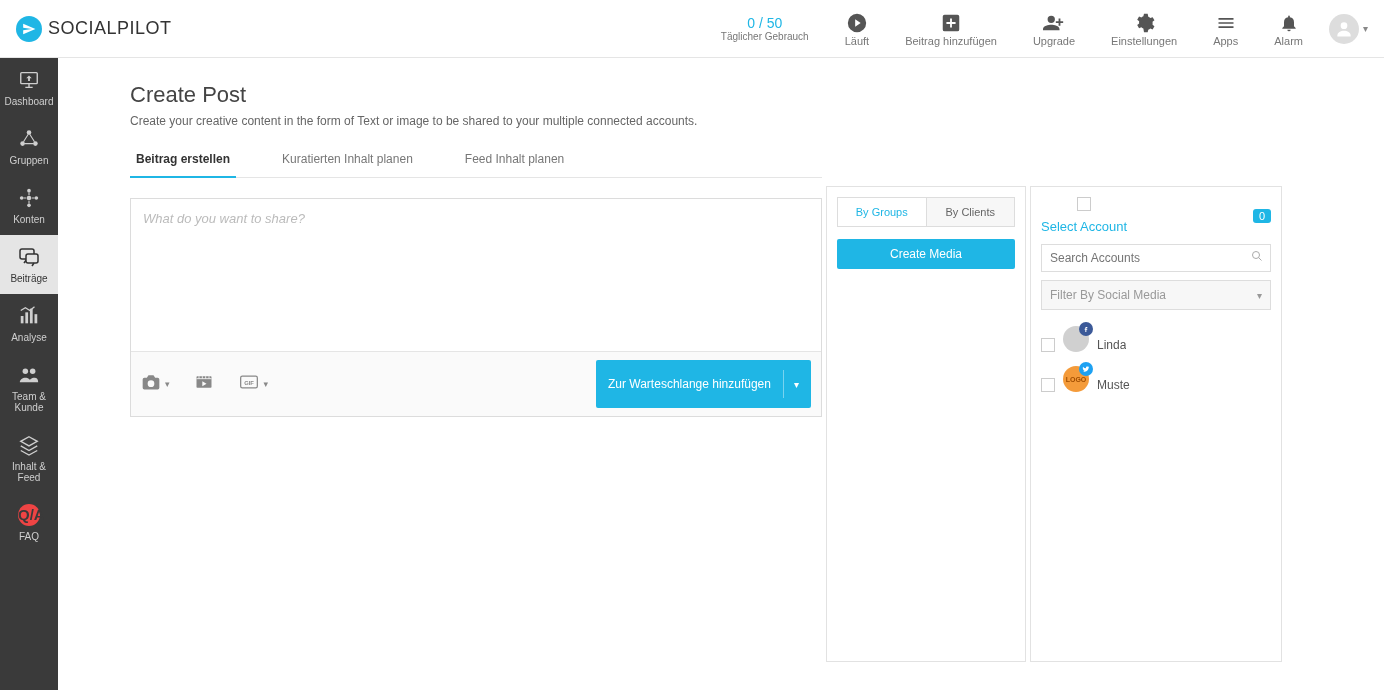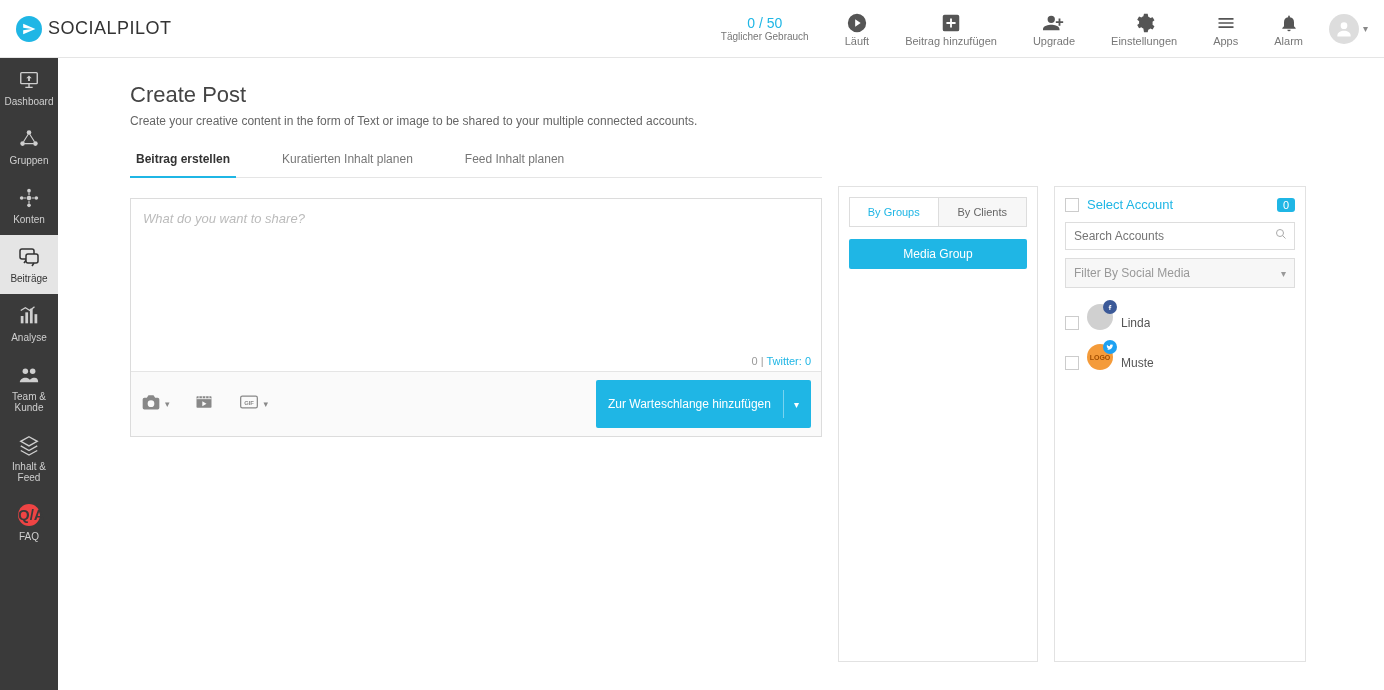--- a/index.html
+++ b/index.html
@@ -22,21 +22,21 @@
 .avatar-circle { width: 30px; height: 30px; border-radius: 50%; background: #ddd; display:flex;align-items:center;justify-content:center;color:#fff; }
 
 
 .sidebar { position: absolute; left: 0; top: 58px; bottom: 0; width: 58px; background: #3a3a3a; display: flex; flex-direction: column; z-index: 5; }
 .sidebar-item { display: flex; flex-direction: column; align-items: center; justify-content: center; padding: 10px 2px; color: #cfcfcf; cursor: pointer; }
 .sidebar-item.active { background: #e5e5e5; color: #333; }
 .sidebar-item .icon { font-size: 20px; height: 24px; display: flex; align-items: center; justify-content: center; }
 .sidebar-item .label { font-size: 10px; margin-top: 4px; text-align: center; line-height: 1.1; }
 
 
-.main { position: absolute; left: 58px; right: 0; top: 58px; bottom: 0; background: #fff; padding: 24px 0 0 72px; display: flex; gap: 16px; }
+.main { position: absolute; left: 58px; right: 0; top: 58px; bottom: 0; background: #fff; padding: 24px 0 0 72px; display: flex; gap: 4px; }
 .left-col { width: 692px; }
 .page-title { font-size: 22px; font-weight: 400; color: #444; }
 .page-sub { font-size: 12px; color: #666; margin-top: 6px; }
 
 
 .tabs { display: flex; gap: 40px; margin-top: 24px; border-bottom: 1px solid #e5e5e5; }
 .tab { padding: 0 6px 10px 6px; font-size: 12px; color: #777; cursor: pointer; border-bottom: 2px solid transparent; margin-bottom: -1px; }
 .tab.active { color: #333; font-weight: 600; border-bottom-color: #1fb6e5; }
 
 
@@ -55,21 +55,21 @@
 
 .mid-col { width: 200px; margin-top: 104px; border: 1px solid #e2e2e2; background: #fff; padding: 10px; height: 476px; }
 .mid-tabs { display: flex; border: 1px solid #ddd; margin-bottom: 12px; font-size: 11px; }
 .mid-tab { flex: 1; text-align: center; padding: 8px 0; cursor: pointer; color: #666; background:#f7f7f7; }
 .mid-tab.active { color: #1fb6e5; background:#fff; border-right:1px solid #ddd;}
 .create-group-btn { width: 100%; background: #1fb6e5; color: #fff; border: none; font-size: 12px; padding: 8px 0; cursor: pointer; border-radius: 2px; }
 
 
 .right-col { width: 252px; margin-top: 104px; border: 1px solid #e2e2e2; background: #fff; padding: 10px; height: 476px; }
 .select-account { display: flex; align-items: center; justify-content: space-between; margin-bottom: 10px; }
-.select-account-left { display: flex; align-items: center; gap: 8px; color: #1fb6e5; font-size: 13px; font-weight: 500; cursor:pointer; }
+.select-account-left { display: flex; align-items: center; gap: 8px; color: #1fb6e5; font-size: 13px; font-weight: 500; cursor:pointer;flex-direction:column; }
 .chk { width: 14px; height: 14px; border: 1px solid #ccc; display: inline-block; background:#fff; }
 .count-badge { background: #1fb6e5; color: #fff; font-size: 11px; border-radius: 3px; padding: 1px 6px; }
 .search-accounts { width: 100%; border: 1px solid #ddd; padding: 6px 28px 6px 8px; font-size: 12px; color: #555; outline: none; }
 .search-wrap { position: relative; margin-bottom: 8px; }
 .search-wrap .mag { position: absolute; right: 8px; top: 6px; color: #aaa; font-size: 12px; }
 .filter-select { width: 100%; border: 1px solid #ddd; padding: 7px 8px; font-size: 12px; color: #999; background:#f7f7f7; cursor:pointer; display:flex; justify-content:space-between; align-items:center; margin-bottom: 16px; }
 .acct-row { display: flex; align-items: flex-end; gap: 8px; margin-bottom: 14px; font-size: 12px; color: #555; }
 .acct-av { width: 26px; height: 26px; border-radius: 50%; position: relative; }
 .acct-av.grey { background: #d0d0d0; }
 .acct-av.orange { background: #f49b3a; display:flex;align-items:center;justify-content:center;font-size:7px;color:#a04d00;font-weight:700;}
@@ -249,23 +249,20 @@
     <p class="page-sub">Create your creative content in the form of Text or image to be shared to your multiple connected accounts.</p>
 
     <div class="tabs">
       <div class="tab active">Beitrag erstellen</div>
       <div class="tab">Kuratierten Inhalt planen</div>
       <div class="tab">Feed Inhalt planen</div>
     </div>
 
     <div class="composer">
       <textarea class="composer-text" placeholder="What do you want to share?" style=""></textarea>
-      <div class="composer-counter">
-        <span>0</span><span> | </span><span class="tw">Twitter: 0</span>
-      </div>
       <div class="composer-toolbar">
         <span class="tool-btn">
           <span><svg width="20" height="20" viewBox="0 0 24 24" fill="#888">
                 <path d="M4 7h3l2-3h6l2 3h3a2 2 0 012 2v10a2 2 0 01-2 2H4a2 2 0 01-2-2V9a2 2 0 012-2zm8 3a4 4 0 100 8 4 4 0 000-8z"></path>
               </svg></span>
           <span style="font-size:9px;">▾</span>
         </span>
         <span class="tool-btn">
           <span><svg width="20" height="20" viewBox="0 0 24 24" fill="#888">
                 <rect x="3" y="5" width="18" height="14" rx="1"></rect>
@@ -288,21 +285,21 @@
         </button>
       </div>
     </div>
   </div>
 
   <div class="mid-col">
     <div class="mid-tabs">
       <div class="mid-tab active">By Groups</div>
       <div class="mid-tab">By Clients</div>
     </div>
-    <button class="create-group-btn">Media Group</button>
+    <button class="create-group-btn">Create Media</button>
   </div>
 
   <div class="right-col">
     <div class="select-account">
       <label class="select-account-left">
         <span class="chk"></span>
         <span>Select Account</span>
       </label>
       <span class="count-badge">0</span>
     </div>

